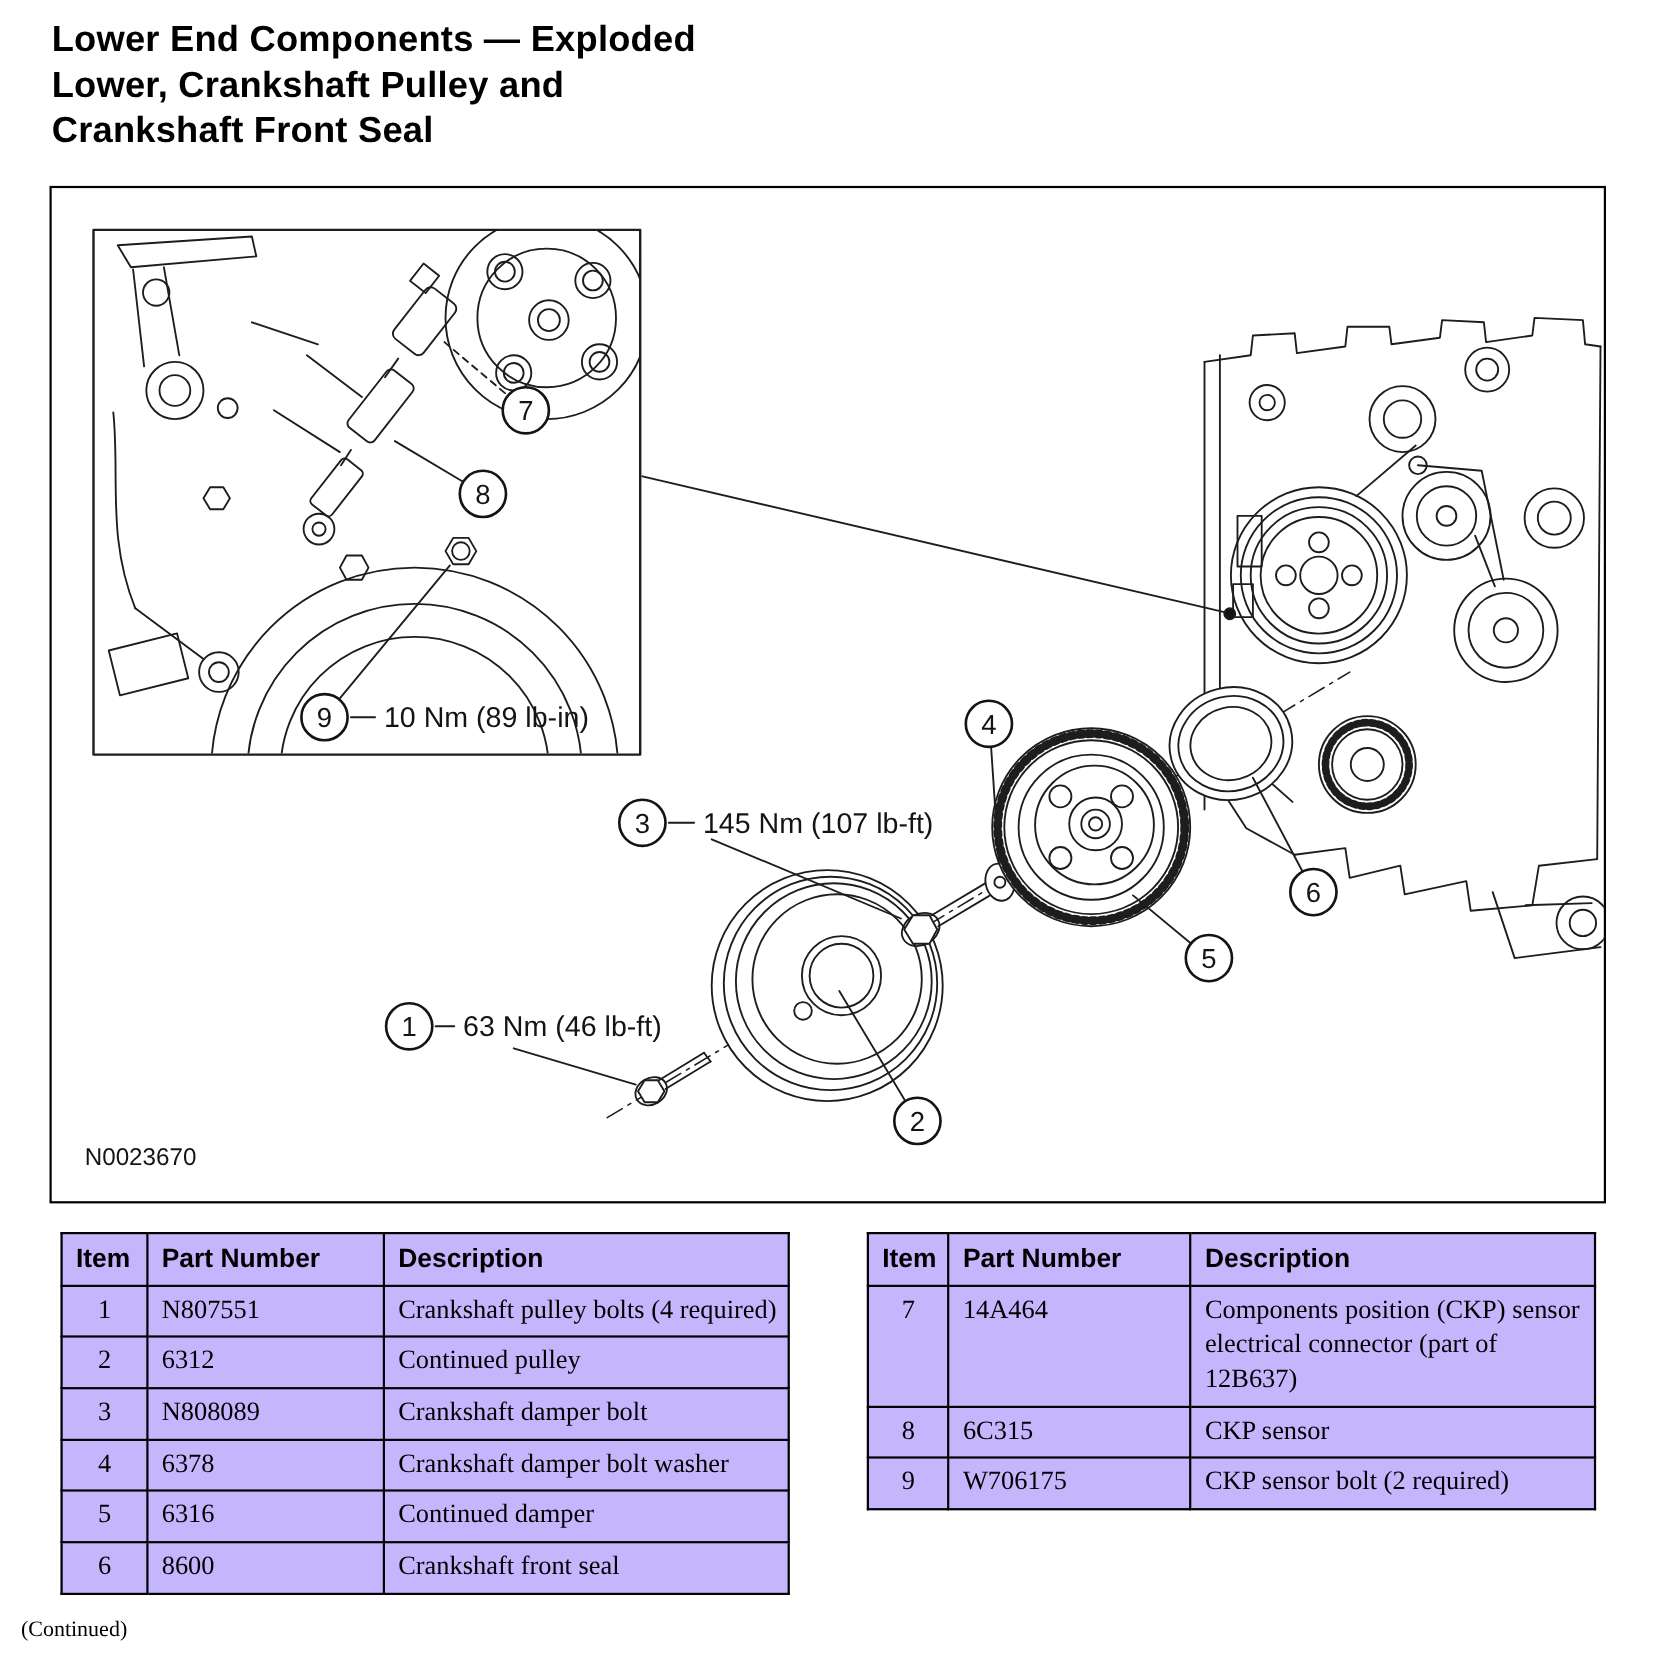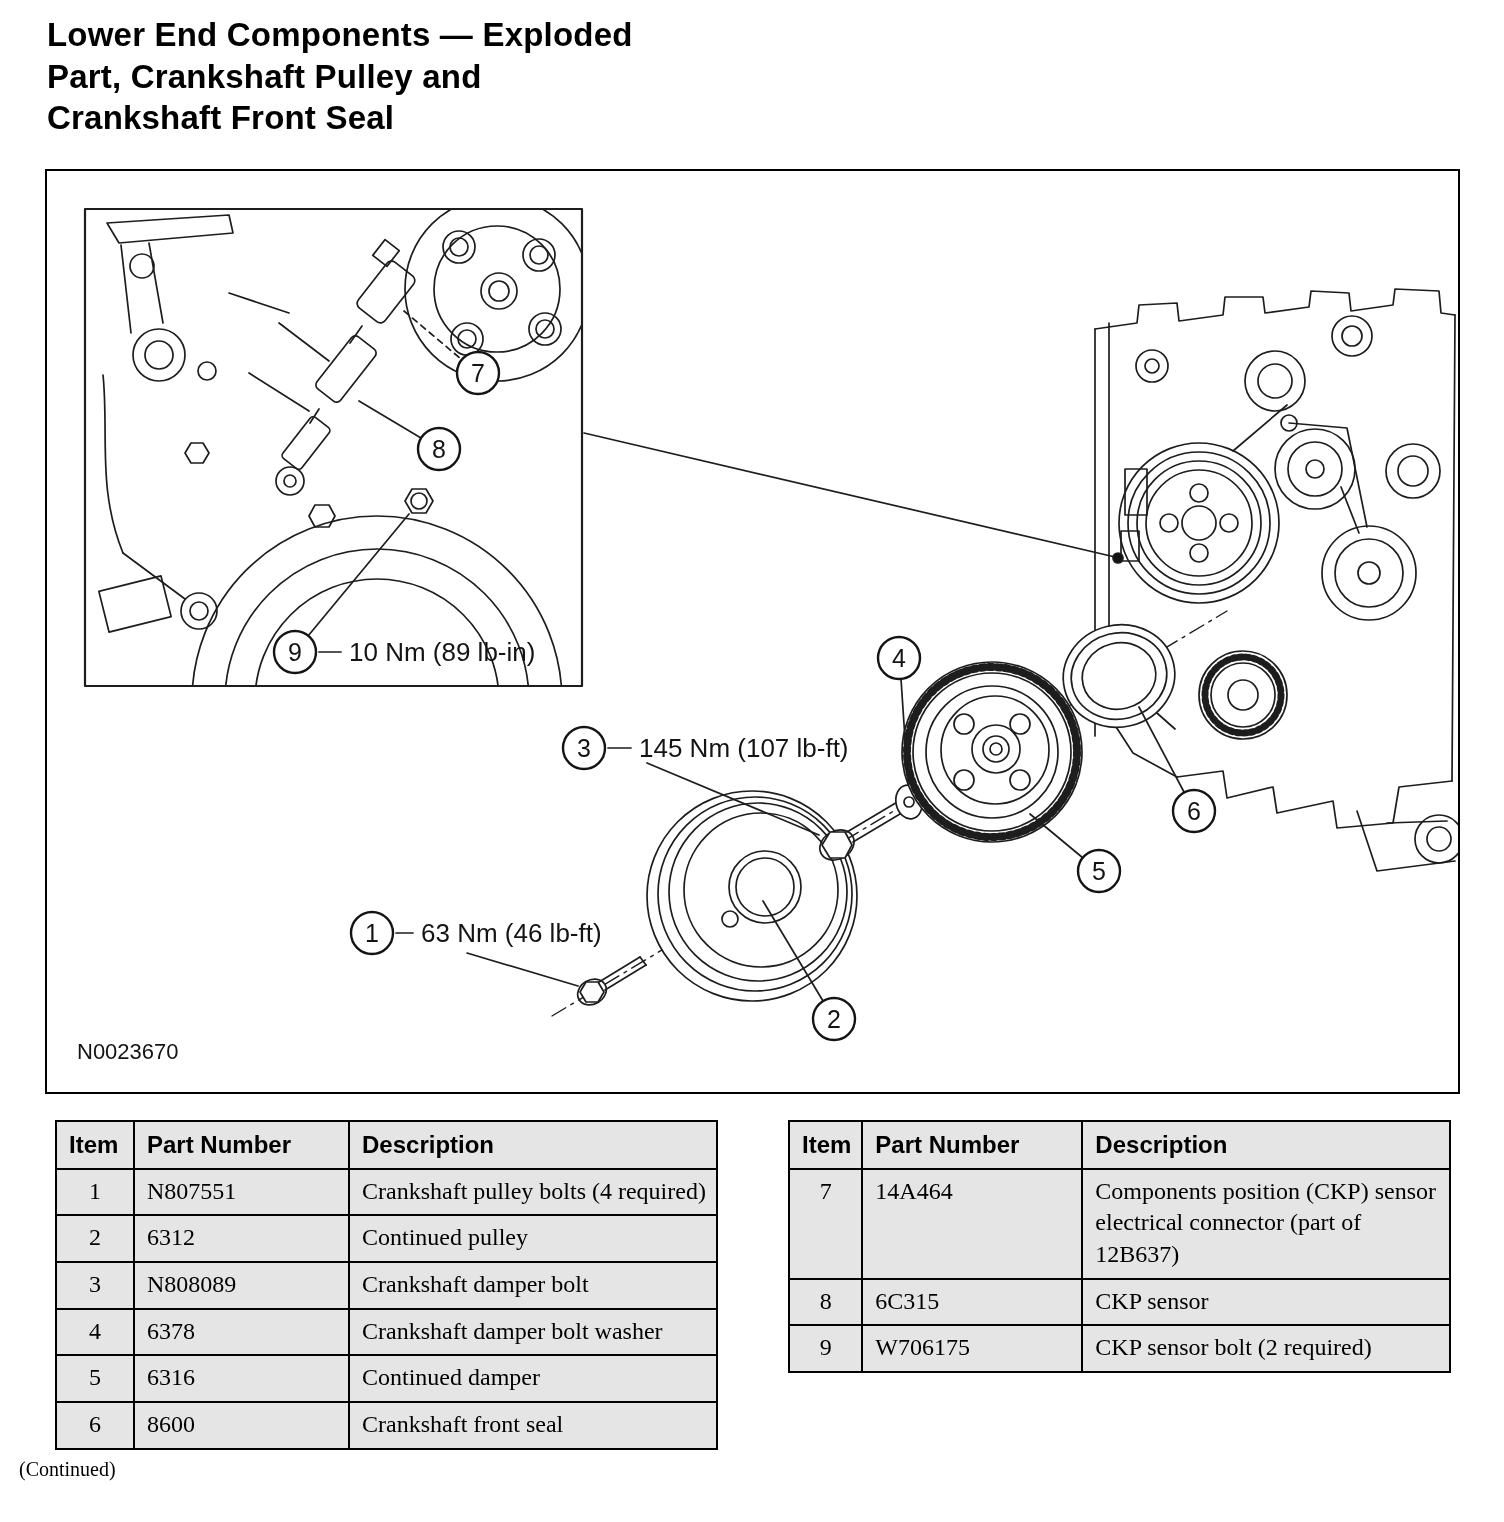--- a/index.html
+++ b/index.html
@@ -9,35 +9,35 @@
   .title span{display:block;}
   .figure-box{box-sizing:border-box;width:1415px;height:925px;border:2px solid #000;background:#fff;}
   .figure-box svg{display:block;}
   .art{fill:none;stroke:#1d1d1d;stroke-width:1.7;stroke-linecap:round;stroke-linejoin:round;}
   .fill-w{fill:#fff;}
   .callout circle{fill:#fff;stroke:#141414;stroke-width:2.4;}
   .callout text{font-family:"Liberation Sans",sans-serif;font-size:25px;fill:#141414;text-anchor:middle;stroke:none;}
   .lbl{font-family:"Liberation Sans",sans-serif;font-size:26px;fill:#141414;stroke:none;}
   .fig-id{font-family:"Liberation Sans",sans-serif;font-size:22px;fill:#141414;stroke:none;}
   .tables{display:flex;align-items:flex-start;gap:70px;margin:26px 0 0 10px;}
-  table.parts{border-collapse:collapse;background:#e5e5e5;}
+  table.parts{border-collapse:collapse;background:#c4b5fd;}
   .parts th,.parts td{border:2px solid #000;}
   .parts th{font-family:"Liberation Sans",sans-serif;font-weight:bold;font-size:24px;line-height:1.25;text-align:left;padding:8px 10px 8px 12px;}
   .parts td{font-family:"Liberation Serif",serif;font-size:24px;line-height:1.32;padding:6px 10px 7px 12px;vertical-align:top;}
   .parts td.c-item{text-align:center;padding-left:4px;padding-right:4px;}
-  .continued{font-family:"Liberation Serif",serif;font-size:20px;margin:8px 0 0 -26px;}
+  .continued{font-family:"Liberation Serif",serif;font-size:20px;margin:20px 0 0 -26px;}
 </style>
 </head>
 <body>
 
 <div class="page">
 
   <h1 class="title">
     <span>Lower End Components — Exploded</span>
-    <span>Part, Crankshaft Pulley and</span>
+    <span>Lower, Crankshaft Pulley and</span>
     <span>Crankshaft Front Seal</span>
   </h1>
 
   <div class="figure-box">
     <svg width="1411" height="921" viewBox="0 0 1411 921" xmlns="http://www.w3.org/2000/svg">
       <defs>
         <clipPath id="insetClip">
             <rect x="39" y="39" width="495" height="475"></rect>
           </clipPath>
       </defs>

